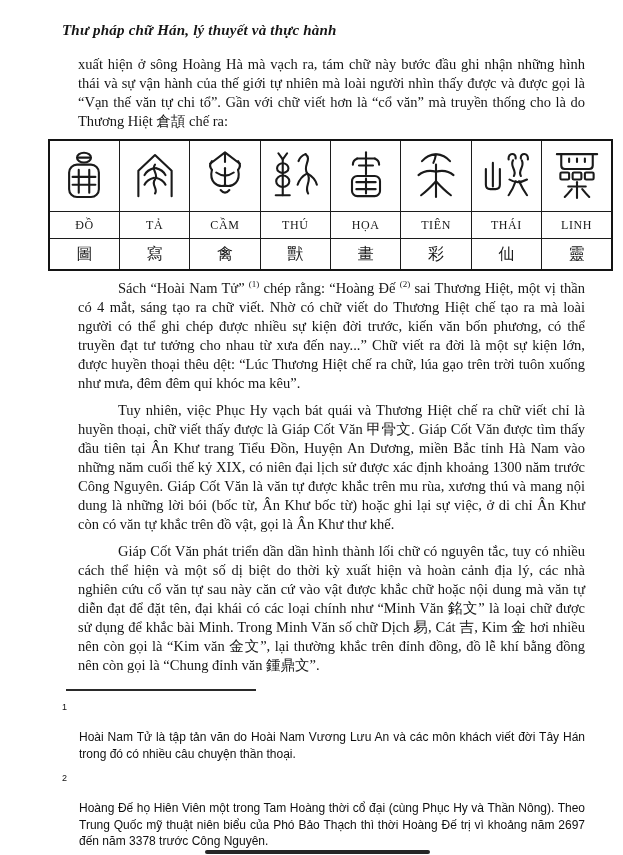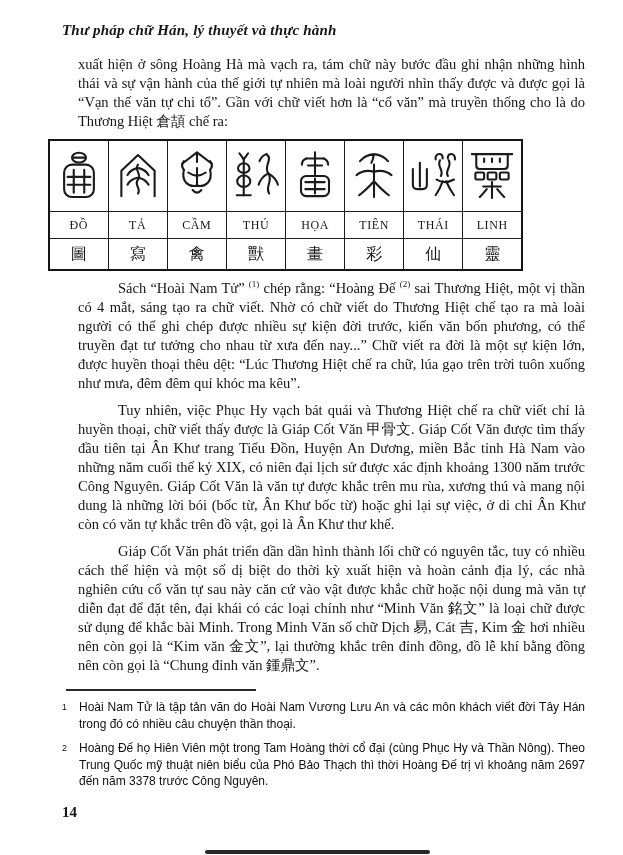--- a/index.html
+++ b/index.html
@@ -13,37 +13,37 @@
     font-style:italic;font-weight:bold;font-size:15px;letter-spacing:.2px;
   }
   .body-par{
     margin:8px 0 0 16px;font-size:14.5px;line-height:19px;text-align:justify;
     text-indent:40px;
   }
   .body-par.first{text-indent:0;margin-top:16px;}
   sup.fnref{font-size:9px;line-height:0;vertical-align:super;letter-spacing:0;}
   
   table.char-table{
-    border-collapse:collapse;margin:8px 0 0 -14px;width:475px;
+    border-collapse:collapse;margin:8px 0 0 -14px;width:565px;
     border:2.5px solid #141414;table-layout:fixed;
   }
   table.char-table td{
     border:1.5px solid #1c1c1c;text-align:center;vertical-align:middle;padding:0;
   }
   td.seal-cell{height:70px;}
   td.viet-cell{height:26px;font-size:12px;letter-spacing:.6px;font-family:"Liberation Serif",serif;}
   td.han-cell{height:30px;font-size:16px;}
   svg.seal{display:block;margin:3px auto;}
   svg.seal *{stroke:#1a1a1a;stroke-width:2.4;fill:none;stroke-linecap:round;stroke-linejoin:round;}
   
   .footnote-rule{width:190px;border-top:2px solid #2a2a2a;margin:14px 0 0 4px;}
   .footnotes{margin-top:8px;font-family:"Liberation Sans", sans-serif;font-size:12px;line-height:16.5px;color:#101010;}
   .footnote{display:flex;margin-top:8px;}
   .fn-marker{width:17px;flex:0 0 17px;font-size:9px;padding-top:0;}
-  .fn-text{flex:1;text-align:justify;}
+  .fn-text{flex:1;text-align:justify;margin-top:30px;}
   .page-number{margin-top:14px;font-weight:bold;font-size:15px;font-family:"Liberation Serif",serif;}
   .scan-artifact{position:absolute;left:205px;bottom:1px;width:225px;height:4px;background:#262626;border-radius:2px;}
 </style>
 </head>
 <body>
 
 <div class="page">
 
   <div class="running-header">Thư pháp chữ Hán, lý thuyết và thực hành</div>
 

